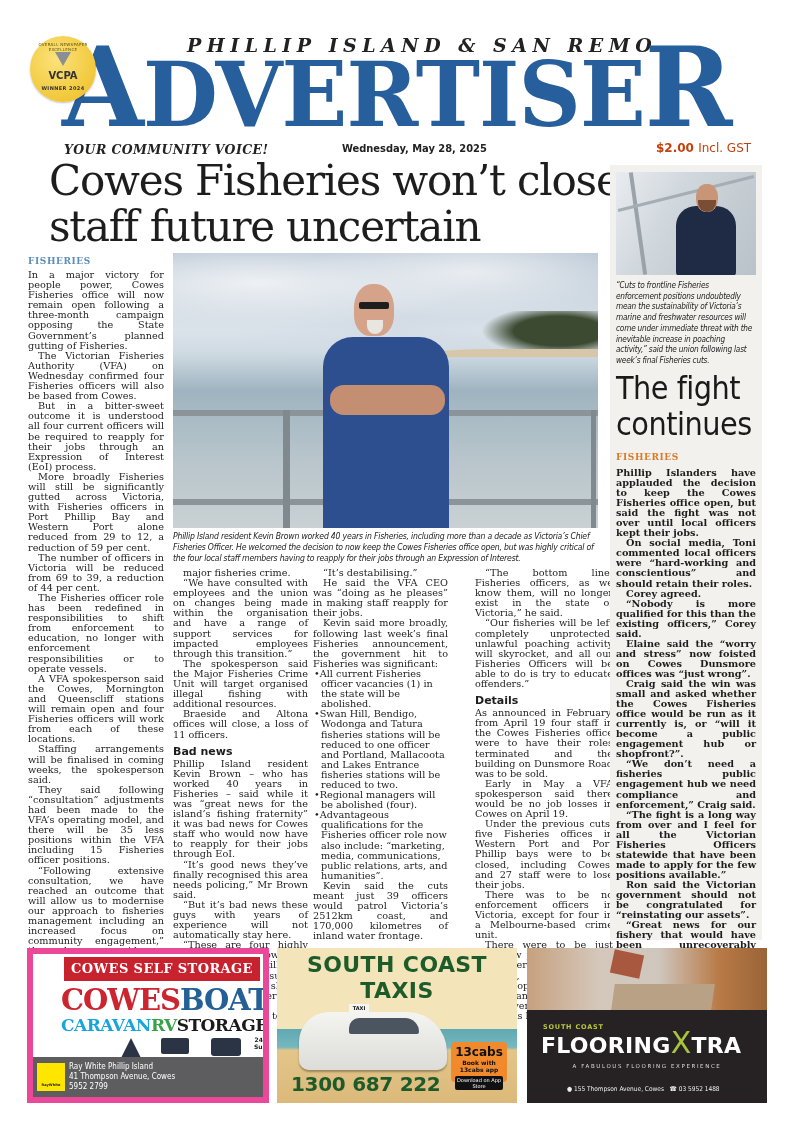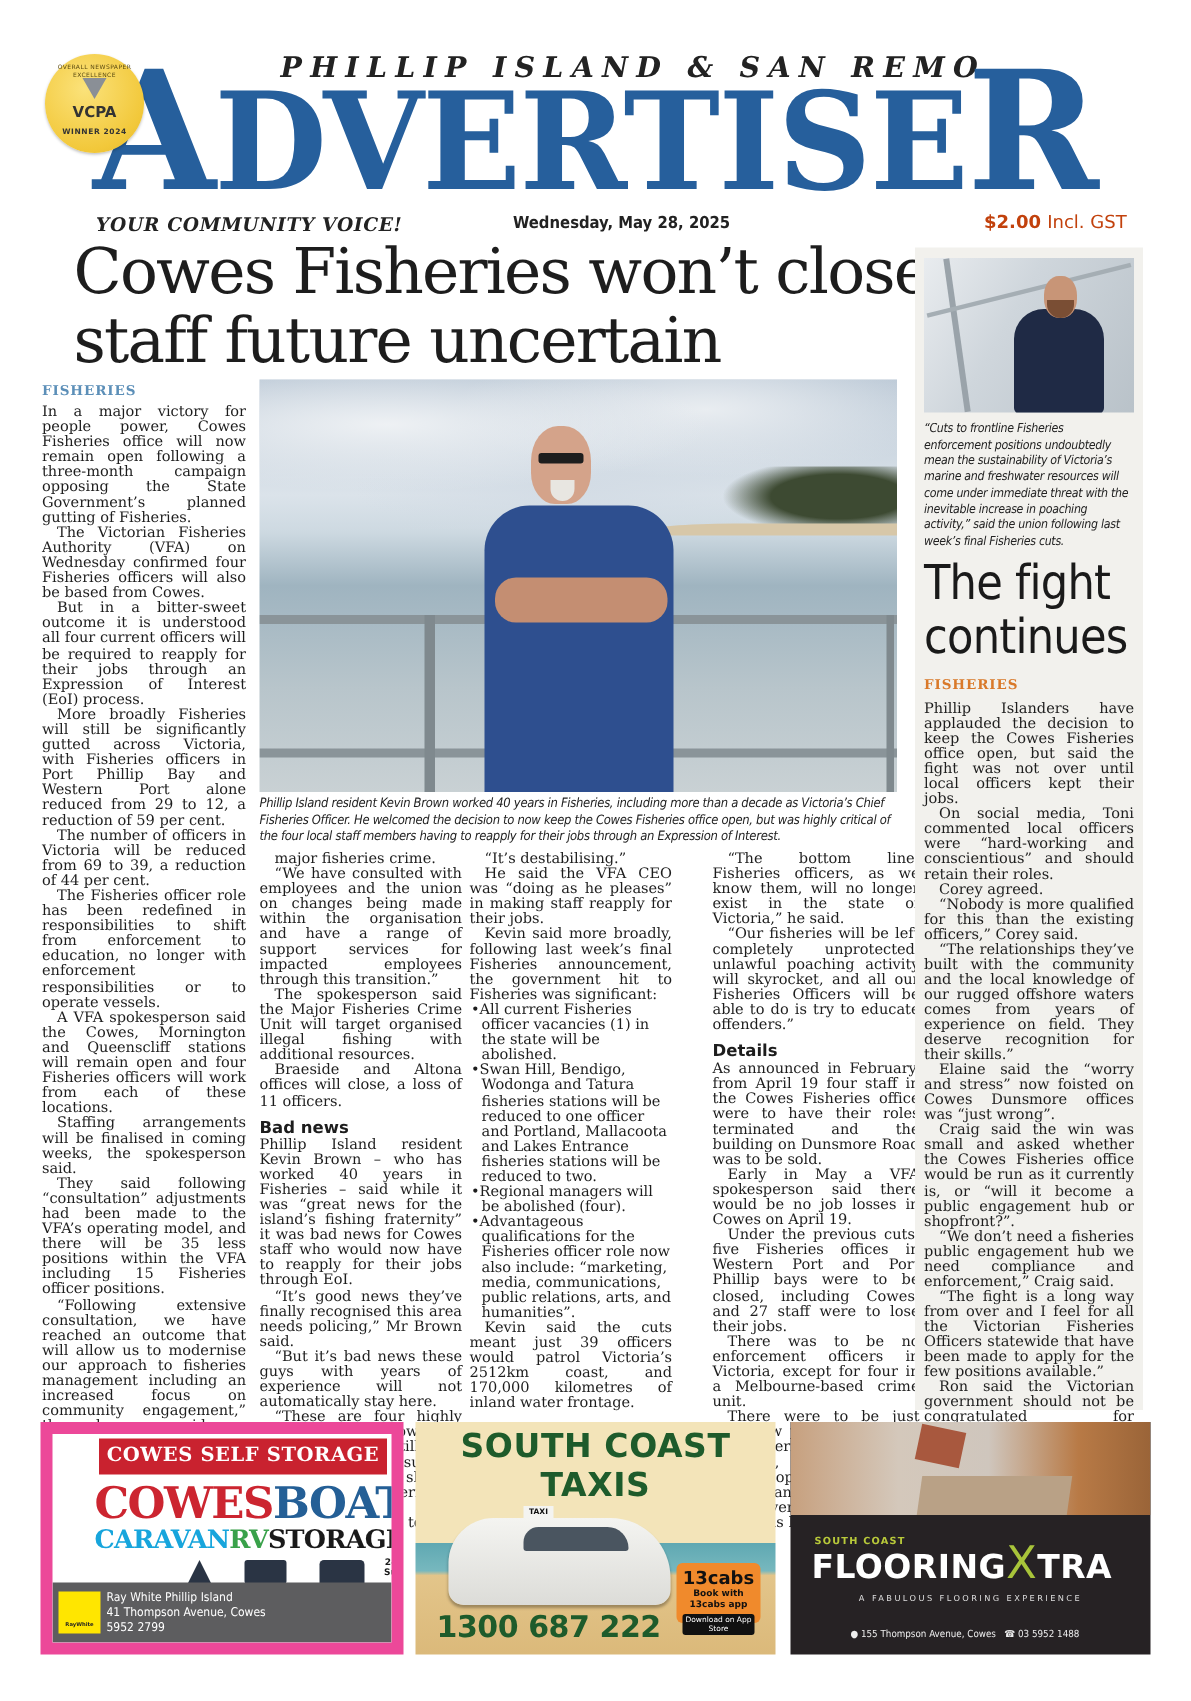--- a/index.html
+++ b/index.html
@@ -75,27 +75,27 @@
   .side-photo .frame2 { position: absolute; left: 0; top: 20px; width: 140px; height: 3px; background: #a5aeb4; transform: rotate(-14deg); }
   .side-photo .officer { position: absolute; left: 60px; top: 34px; width: 60px; height: 70px; background: #1f2a45; border-radius: 20px 20px 4px 4px; }
   .side-photo .officer-head { position: absolute; left: 80px; top: 12px; width: 22px; height: 28px; background: #c89577; border-radius: 45%; }
   .side-photo .officer-beard { position: absolute; left: 82px; top: 28px; width: 18px; height: 12px; background: #7a4e34; border-radius: 0 0 9px 9px; }
   .side-caption { position: absolute; left: 6px; top: 115px; width: 140px;
     font: italic 8.2px "DejaVu Sans Condensed", "DejaVu Sans", sans-serif; line-height: 10.7px; color: #222; letter-spacing: -.2px; }
   .side-head { position: absolute; left: 6px; top: 205px; width: 145px;
     font: 32px "DejaVu Sans Condensed", "DejaVu Sans", sans-serif; font-weight: 300; line-height: 36px; color: #1a1a1a; letter-spacing: -.5px; }
   .side-label { position: absolute; left: 6px; top: 287px; }
   .side-body { position: absolute; left: 6px; top: 303px; width: 140px; font: 9.7px "DejaVu Serif", serif; line-height: 10.05px; text-align: justify; color: #1d1d1d; }
-  .side-body p { text-indent: 10px; }
+  .side-body p { text-indent: 10px; font-weight: bold; }
   .side-body p.first { text-indent: 0; }
   .continued { text-align: center; font: italic bold 8px "DejaVu Sans", sans-serif; margin-top: 6px; }
 
   
   .ad { position: absolute; top: 948px; height: 155px; overflow: hidden; }
-  .ad1 { left: 27px; width: 242px; background: #ffffff; border: 8px solid #ec4899; padding-left: 28px; }
+  .ad1 { left: 27px; width: 242px; background: #ffffff; border: 6px solid #ec4899; padding-left: 28px; }
   .ad1 .topbar { background: #c9222f; margin: 3px; height: 24px; color: #fff; text-align: center;
     font: bold 13px "DejaVu Serif", serif; line-height: 24px; letter-spacing: .4px; }
   .ad1 .line1 { text-align: center; font: bold 29px "DejaVu Serif", serif; line-height: 32px; letter-spacing: -1px; margin-top: 2px; }
   .ad1 .line1 .red { color: #cc2530; } .ad1 .line1 .blue { color: #245f96; }
   .ad1 .line2 { text-align: center; font: bold 17px "DejaVu Serif", serif; line-height: 18px; letter-spacing: -.5px; }
   .ad1 .line2 .cyan { color: #17a5dc; } .ad1 .line2 .green { color: #39a14a; } .ad1 .line2 .black { color: #1a1a1a; }
   .ad1 .icons { height: 26px; position: relative; margin-top: 2px; }
   .ad1 .ico { position: absolute; top: 2px; background: #2a3444; }
   .ad1 .ico.boat { left: 60px; width: 0; height: 0; background: none; border-left: 10px solid transparent; border-right: 10px solid transparent; border-bottom: 20px solid #2a3444; }
   .ad1 .ico.trailer { left: 100px; width: 28px; height: 16px; border-radius: 2px; }
@@ -242,21 +242,20 @@
   </div>
   <div class="side-caption">“Cuts to frontline Fisheries enforcement positions undoubtedly mean the sustainability of Victoria’s marine and freshwater resources will come under immediate threat with the inevitable increase in poaching activity,” said the union following last week’s final Fisheries cuts.</div>
   <h2 class="side-head">The fight continues</h2>
   <div class="side-label section-label orange-label">FISHERIES</div>
   <div class="side-body">
     <div>
         <p class="first">Phillip Islanders have applauded the decision to keep the Cowes Fisheries office open, but said the fight was not over until local officers kept their jobs.</p>
         <p>On social media, Toni commented local officers were “hard-working and conscientious” and should retain their roles.</p>
         <p>Corey agreed.</p>
         <p>“Nobody is more qualified for this than the existing officers,” Corey said.</p>
-        <p>“The relationships they’ve built with the community and the local knowledge of our rugged offshore waters comes from years of experience on field. They deserve recognition for their skills.”</p>
         <p>Elaine said the “worry and stress” now foisted on Cowes Dunsmore offices was “just wrong”.</p>
         <p>Craig said the win was small and asked whether the Cowes Fisheries office would be run as it currently is, or “will it become a public engagement hub or shopfront?”.</p>
         <p>“We don’t need a fisheries public engagement hub we need compliance and enforcement,” Craig said.</p>
         <p>“The fight is a long way from over and I feel for all the Victorian Fisheries Officers statewide that have been made to apply for the few positions available.”</p>
         <p>Ron said the Victorian government should not be congratulated for “reinstating our assets”.</p>
         <p>“Great news for our fishery that would have been unrecoverably decimated through another poor Andrews/Allen decision,” Ron said.</p>
       </div>
     <div class="continued">Continued page 15</div>
   </div>
 </aside>

